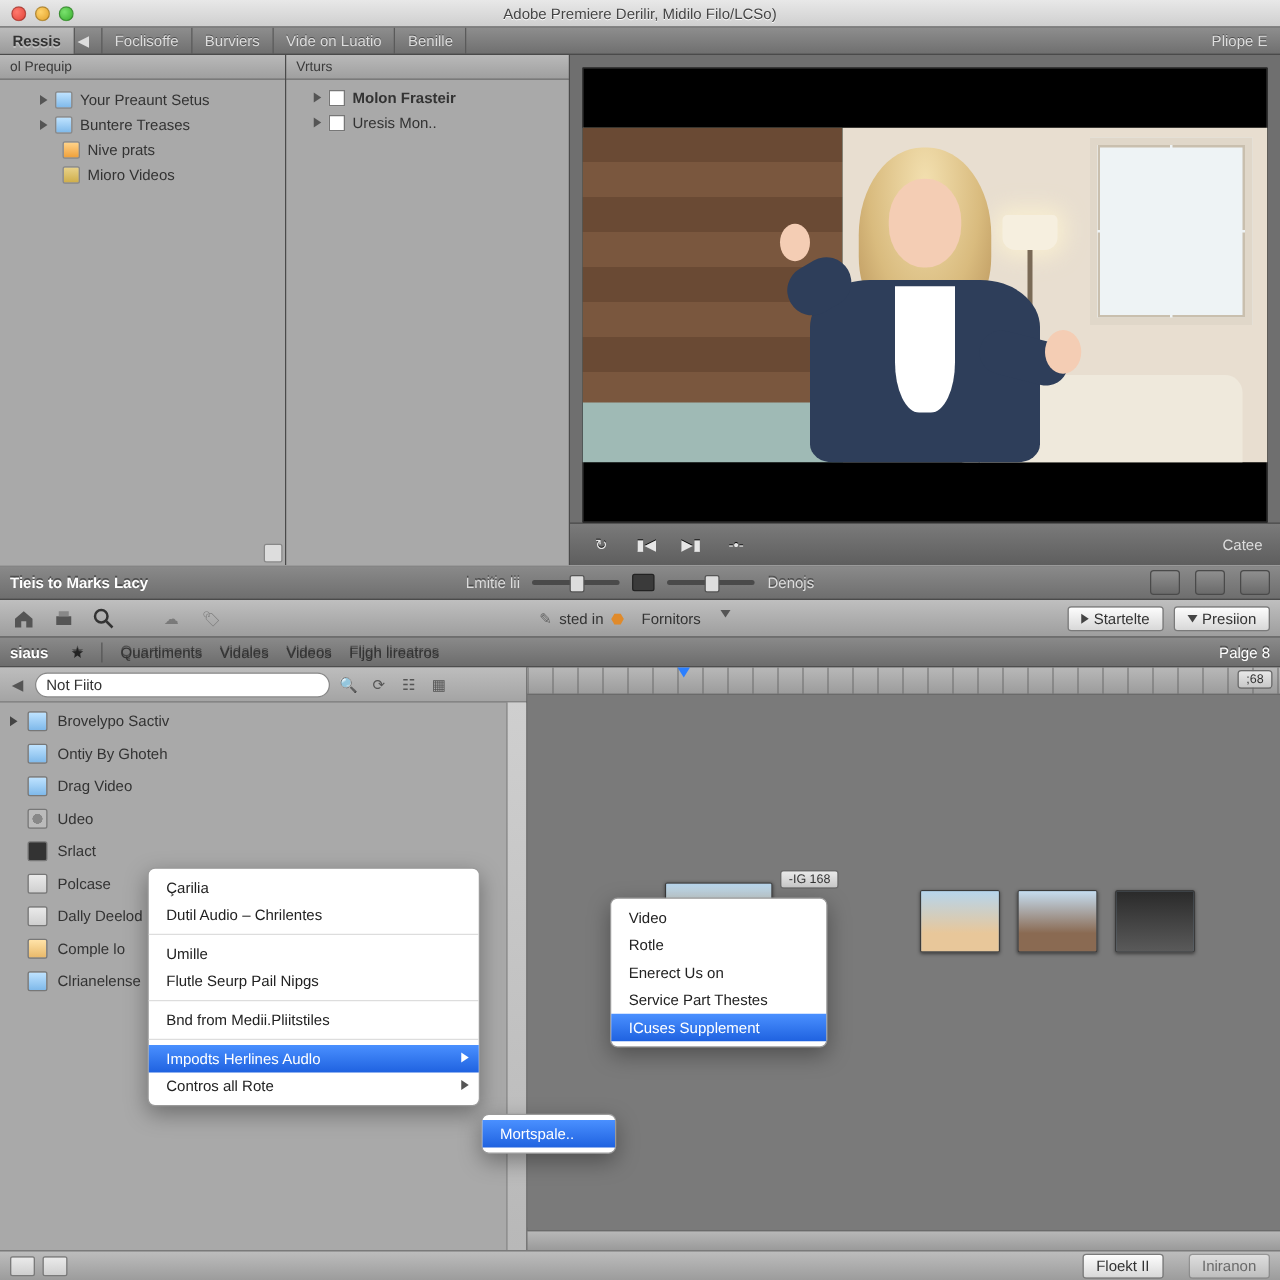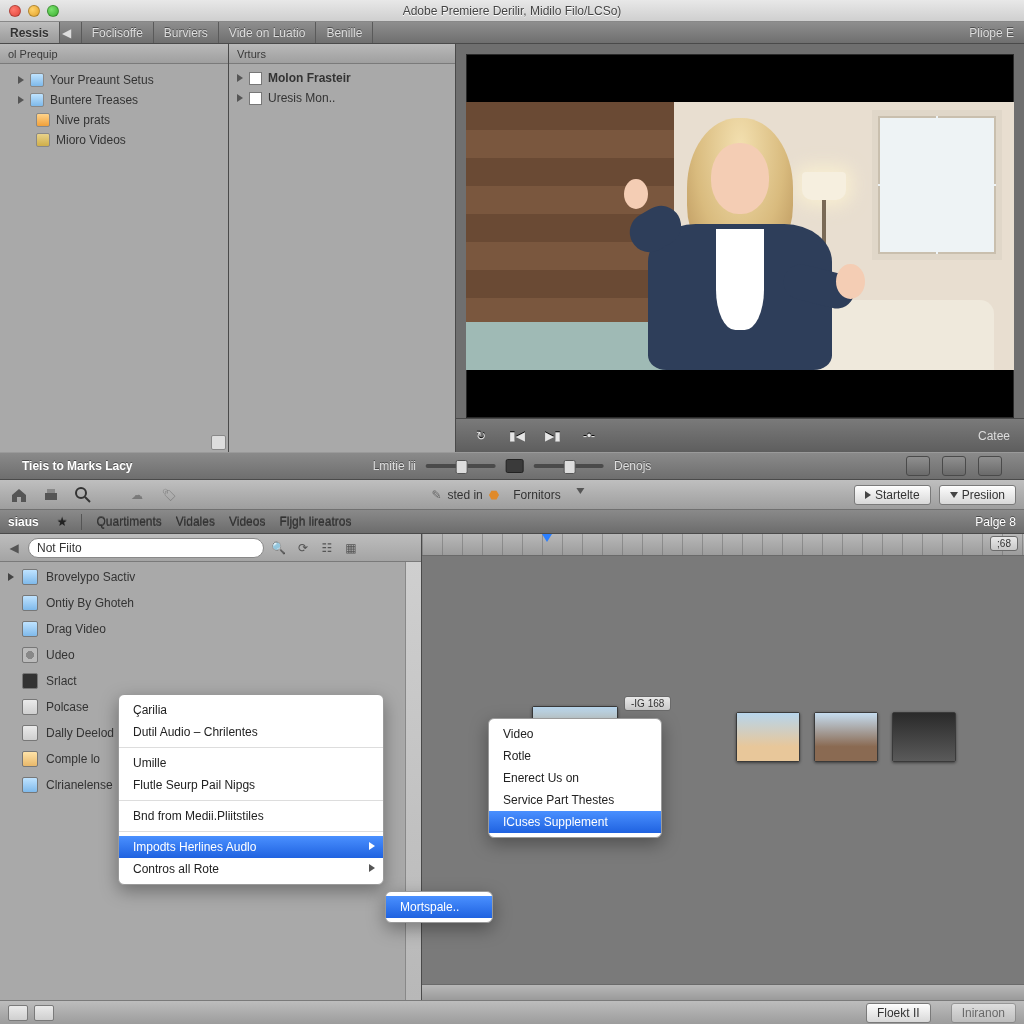--- a/index.html
+++ b/index.html
@@ -13,21 +13,21 @@
 .tl.y{background:radial-gradient(circle at 35% 35%,#ffd36b,#e2a12a);} 
 .tl.g{background:radial-gradient(circle at 35% 35%,#7ae26e,#3aae2f);} 
 .title { position:absolute; left:0; right:0; text-align:center; font-size:12px; color:#444; text-shadow:0 1px 0 #fff; }
 
 
 .upper { display:flex; height:408px; }
 .col1 { width:229px; border-right:1px solid #4a4a4a; display:flex; flex-direction:column;}
 .col2 { width:227px; border-right:1px solid #4a4a4a; display:flex; flex-direction:column;}
 .col3 { flex:1; display:flex; flex-direction:column; background:#6f6f6f;}
 .subhead { height:20px; background:linear-gradient(#b9b9b9,#9f9f9f); border-bottom:1px solid #7a7a7a; padding-left:8px; display:flex; align-items:center; font-size:11px; color:#3a3a3a;}
-.tree { flex:1; background:#a9a9a9; padding:6px 2px; position:relative;}
+.tree { flex:1; background:#a9a9a9; padding:6px 16px; position:relative;}
 .tree-item { display:flex; align-items:center; gap:6px; padding:3px 4px 3px 16px; font-size:12px; color:#2a2a2a;}
 .tree-item.child { padding-left:34px;}
 .tri { width:0; height:0; border-top:4px solid transparent;border-bottom:4px solid transparent;border-left:6px solid #555; display:inline-block;}
 .icon-sq { width:14px;height:14px;background:#fff;border:1px solid #888;border-radius:2px; position:relative;}
 .icon-sq.blue{background:linear-gradient(#bfe3ff,#7fb9ea);}
 .icon-sq.orange{background:linear-gradient(#ffd38a,#f0a03a);}
 .icon-sq.folder{background:linear-gradient(#e8d28a,#cfae4a);}
 .scroll-stub{position:absolute;bottom:2px;right:2px;width:15px;height:15px;background:#ddd;border:1px solid #888;border-radius:2px;}
 .list-item{display:flex;align-items:center;gap:6px;padding:3px 6px;}
 .list-item .tri{border-left-color:#555;}
@@ -60,21 +60,21 @@
 .preview .shirt{position:absolute;left:40%;top:44%;width:20%;height:40%;background:#fff;border-radius:0 0 40% 40%;}
 .preview .armL{position:absolute;left:4%;top:36%;width:22%;height:16%;background:#2e3e5a;border-radius:20px;transform:rotate(-30deg);}
 .preview .handL{position:absolute;left:2%;top:24%;width:10%;height:12%;background:#f4cdb4;border-radius:50%;}
 .preview .armR{position:absolute;right:2%;top:60%;width:30%;height:14%;background:#2e3e5a;border-radius:20px;transform:rotate(14deg);}
 .preview .handR{position:absolute;right:-2%;top:58%;width:12%;height:14%;background:#f4cdb4;border-radius:50%;}
 .transport{height:34px;background:linear-gradient(#7a7a7a,#5e5e5e);border-top:1px solid #4a4a4a;display:flex;align-items:center;gap:14px;padding:0 14px;color:#ddd;}
 .tbtn{width:22px;height:20px;display:flex;align-items:center;justify-content:center;color:#e6e6e6;text-shadow:0 -1px 0 #000;}
 .transport .spacer{flex:1;}
 
 
-.midstrip{height:28px;background:linear-gradient(#8a8a8a,#6e6e6e);border-top:1px solid #9a9a9a;border-bottom:1px solid #4a4a4a;display:flex;align-items:center;padding:0 22px;color:#eee;text-shadow:0 -1px 0 rgba(0,0,0,.4);}
+.midstrip{height:28px;background:linear-gradient(#8a8a8a,#6e6e6e);border-top:1px solid #9a9a9a;border-bottom:1px solid #4a4a4a;display:flex;align-items:center;padding:0 8px;color:#eee;text-shadow:0 -1px 0 rgba(0,0,0,.4);}
 .midstrip .lefttab{font-weight:bold;color:#fff;}
 .midstrip .ctr{position:absolute;left:50%;transform:translateX(-50%);display:flex;align-items:center;gap:10px;}
 .midstrip .slider{width:70px;height:4px;background:#4a4a4a;border-radius:2px;position:relative;}
 .midstrip .slider::after{content:"";position:absolute;left:30px;top:-4px;width:10px;height:12px;background:#ddd;border:1px solid #555;border-radius:2px;}
 .midstrip .rbtn{width:24px;height:20px;background:linear-gradient(#8f8f8f,#6a6a6a);border:1px solid #4a4a4a;border-radius:3px;margin-left:6px;}
 .midstrip .rtext{margin-left:auto;display:flex;align-items:center;gap:6px;}
 
 
 .toolbar{height:30px;background:linear-gradient(#bfbfbf,#9e9e9e);border-bottom:1px solid #707070;display:flex;align-items:center;padding:0 8px;gap:10px;position:relative;}
 .tbicon{width:22px;height:20px;display:flex;align-items:center;justify-content:center;color:#4a4a4a;}

